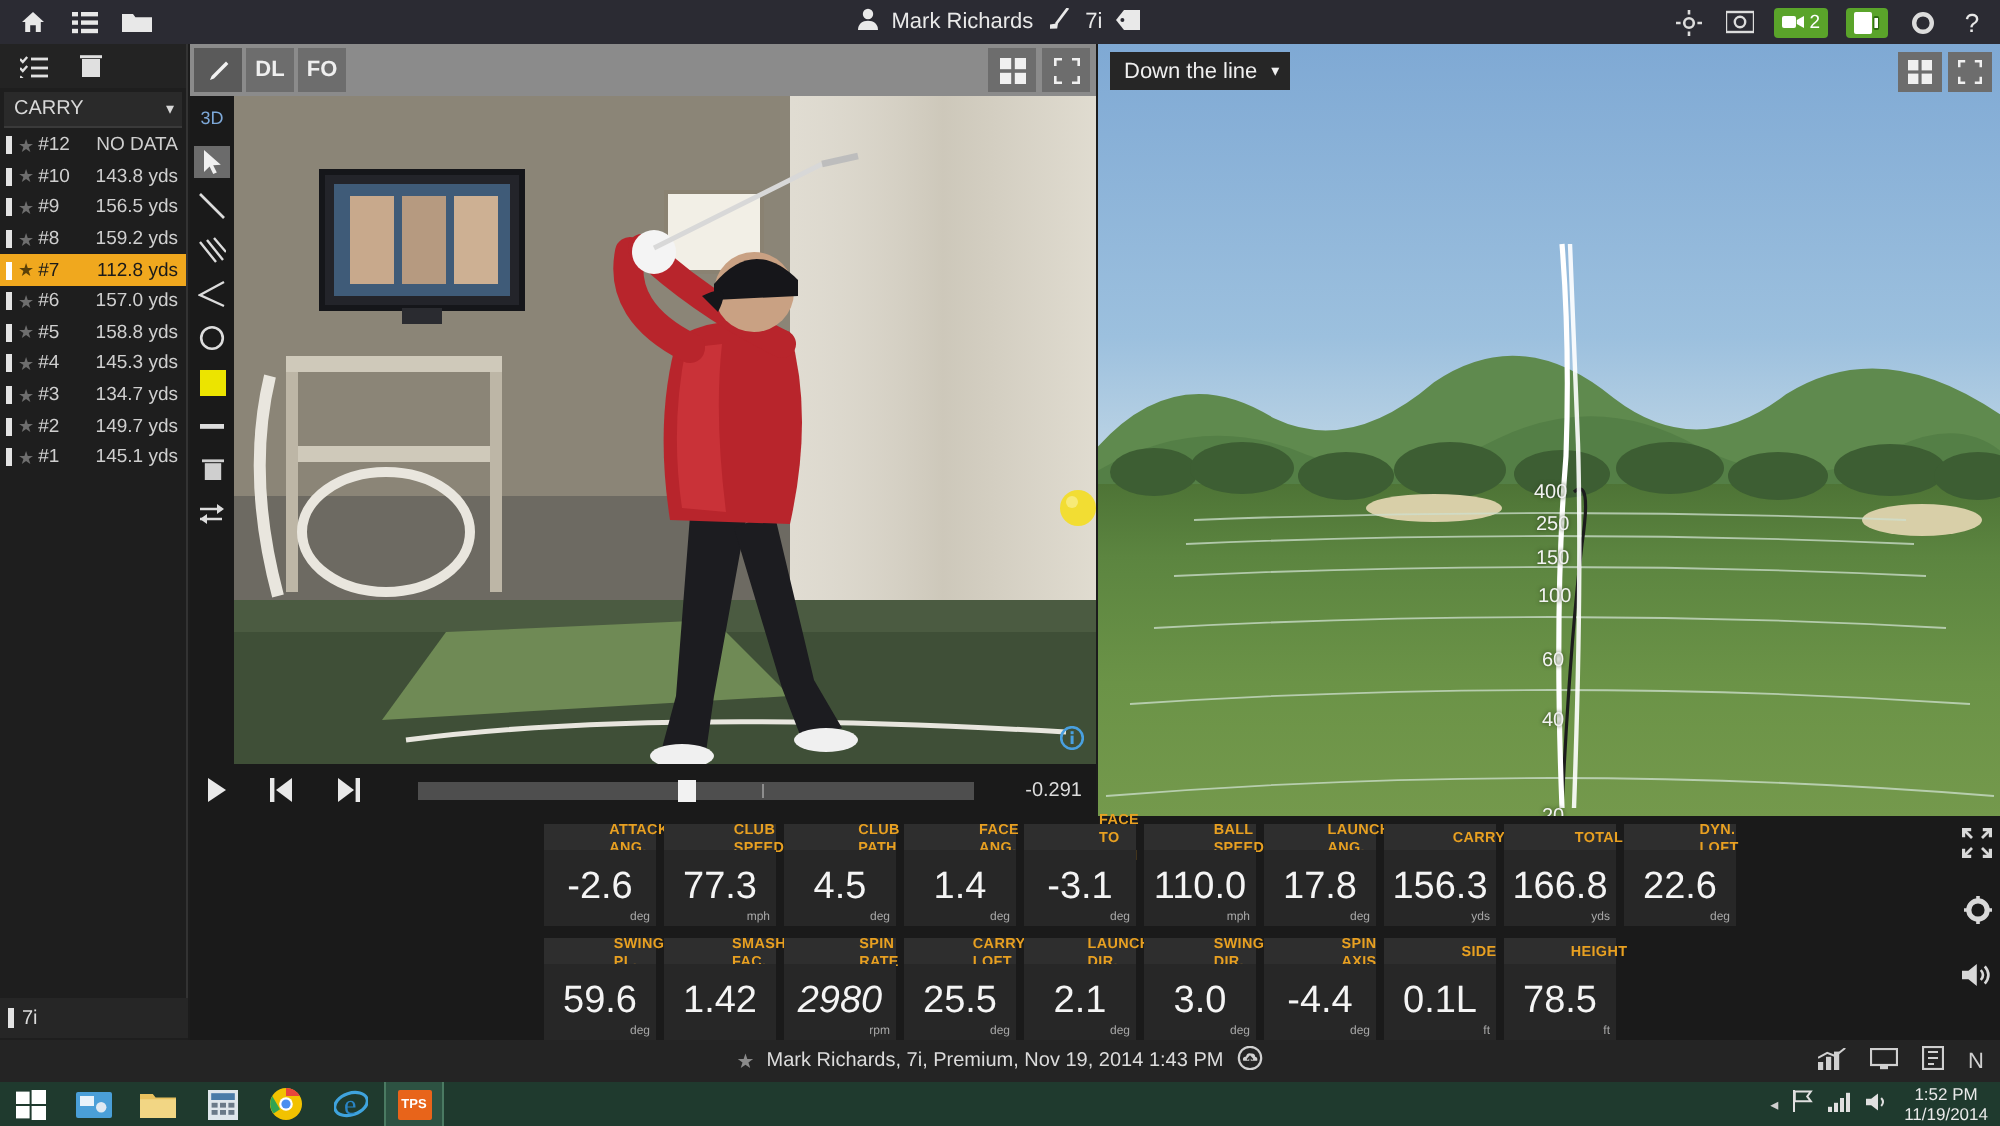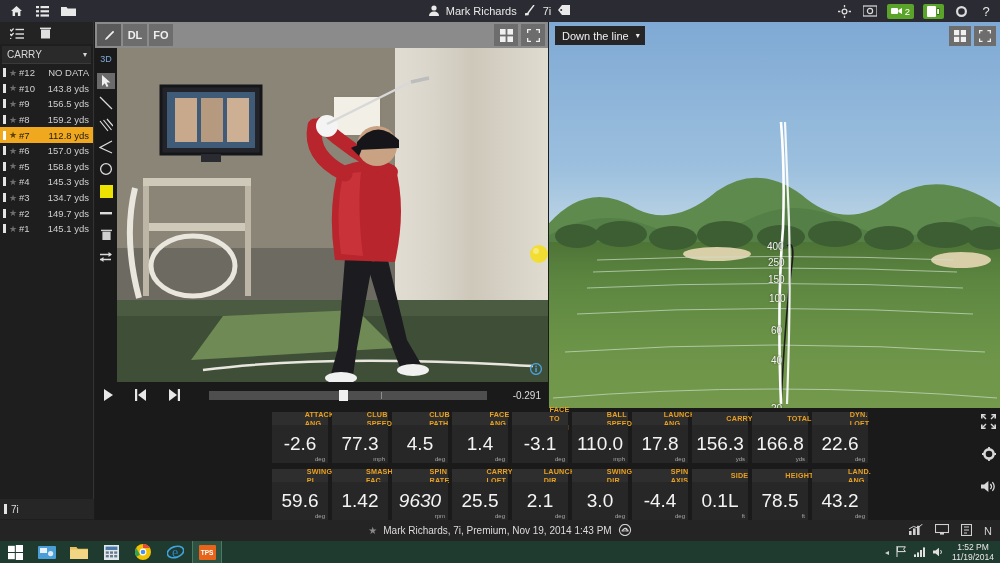--- a/index.html
+++ b/index.html
@@ -697,21 +697,21 @@
       <div class="tile">
         <div class="tile-hd">SMASH FAC.</div>
         <div class="tile-bd">
           <span class="tile-val">1.42</span>
           <span class="tile-unit"></span>
         </div>
       </div>
       <div class="tile">
         <div class="tile-hd">SPIN RATE</div>
         <div class="tile-bd">
-          <span class="tile-val ital">9630</span>
+          <span class="tile-val ital">2980</span>
           <span class="tile-unit">rpm</span>
         </div>
       </div>
       <div class="tile">
         <div class="tile-hd">CARRY LOFT</div>
         <div class="tile-bd">
           <span class="tile-val">25.5</span>
           <span class="tile-unit">deg</span>
         </div>
       </div>
@@ -741,27 +741,20 @@
         <div class="tile-bd">
           <span class="tile-val">0.1L</span>
           <span class="tile-unit">ft</span>
         </div>
       </div>
       <div class="tile">
         <div class="tile-hd">HEIGHT</div>
         <div class="tile-bd">
           <span class="tile-val">78.5</span>
           <span class="tile-unit">ft</span>
-        </div>
-      </div>
-      <div class="tile">
-        <div class="tile-hd">LAND. ANG.</div>
-        <div class="tile-bd">
-          <span class="tile-val">43.2</span>
-          <span class="tile-unit">deg</span>
         </div>
       </div>
     </div>
 
   <div class="panel-side">
     <span class="ps-ico">
       <svg width="15" height="15" viewBox="0 0 15 15">
           <g stroke="#d8d8d8" stroke-width="1.6" fill="none">
         <path d="M0.8 4.6V0.8H4.6M10.4 0.8h3.8V4.6M14.2 10.4v3.8H10.4M4.6 14.2H0.8V10.4"></path>
           </g>

